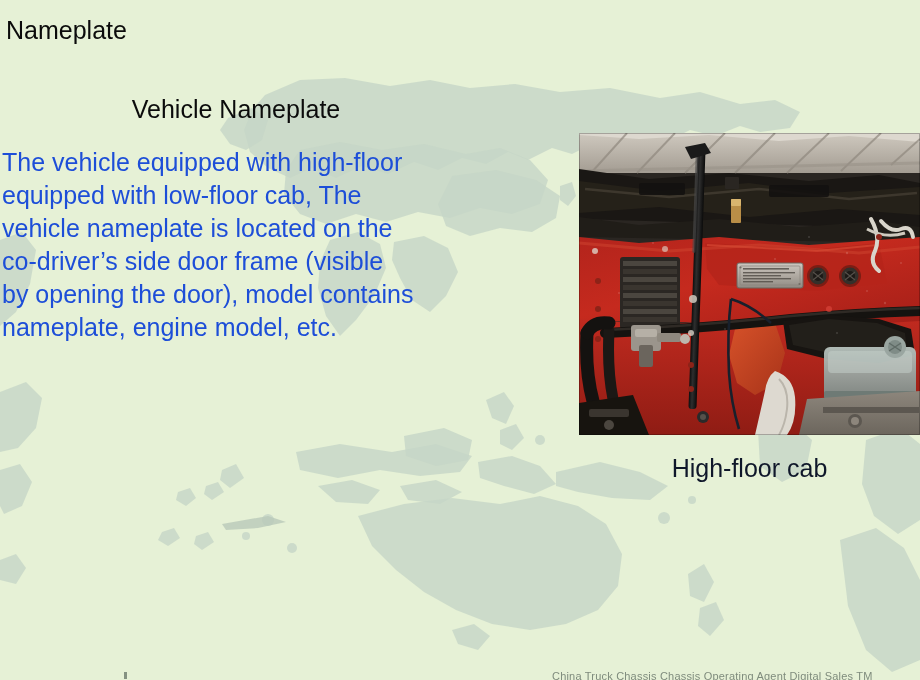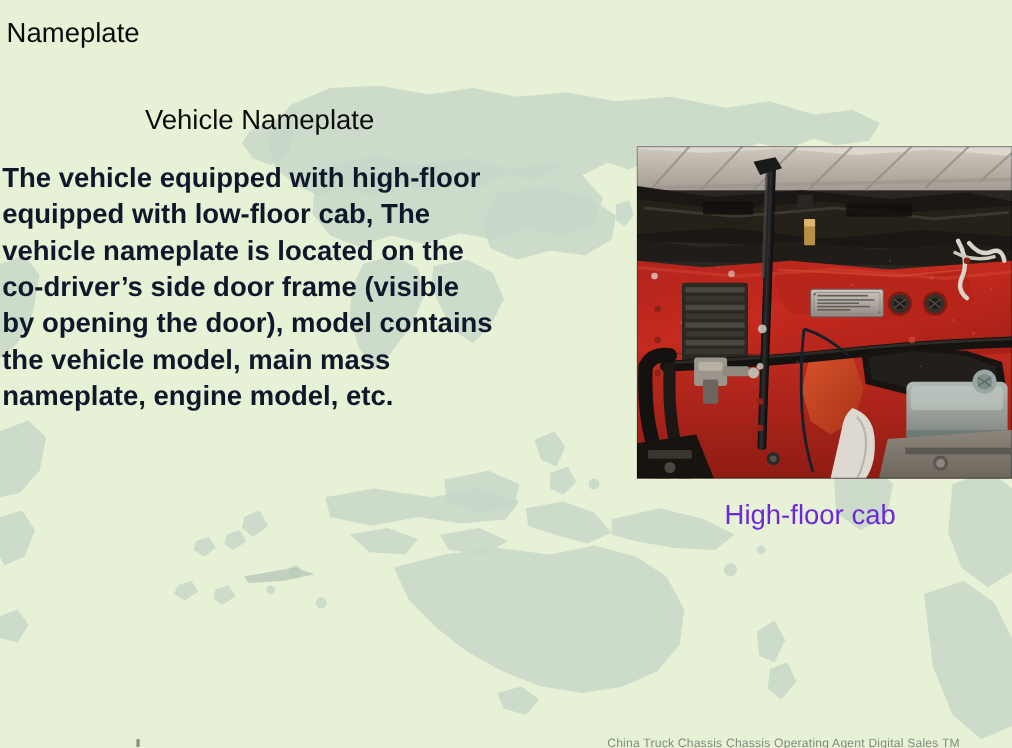--- a/index.html
+++ b/index.html
@@ -69,22 +69,22 @@
     font-weight: normal;
     white-space: nowrap;
     text-align: center;
   }
 
   .body-block {
     margin: 0;
     padding: 20px 0 0 2px;
     font-size: 25px;
     line-height: 33px;
-    color: #0f172a;
-    font-weight: bold;
+    color: #1d4ed8;
+    font-weight: normal;
   }
   .body-line {
     display: block;
     white-space: nowrap;
   }
 
   
   #photo-wrap {
     position: absolute;
     left: 579px;
@@ -93,27 +93,27 @@
     height: 302px;
     z-index: 4;
     overflow: hidden;
     background: #2b2622;
   }
   #photo-wrap svg { display: block; }
 
   
   #photo-caption {
     position: absolute;
-    left: 566px;
+    left: 579px;
     top: 452px;
     width: 341px;
     text-align: center;
     font-size: 25px;
     line-height: 32px;
-    color: #6d28d9;
+    color: #0f172a;
     z-index: 5;
     white-space: nowrap;
   }
 
   
   #footer-right {
     position: absolute;
     left: 552px;
     top: 670px;
     font-size: 11px;
@@ -210,21 +210,20 @@
     <div class="slide-title">Nameplate</div>
 
     <div class="slide-subtitle">Vehicle Nameplate</div>
 
     <div class="body-block">
       <span class="body-line">The vehicle equipped with high-floor</span>
       <span class="body-line">equipped with low-floor cab, The</span>
       <span class="body-line">vehicle nameplate is located on the</span>
       <span class="body-line">co-driver’s side door frame (visible</span>
       <span class="body-line">by opening the door), model contains</span>
-      <span class="body-line">the vehicle model, main mass</span>
       <span class="body-line">nameplate, engine model, etc.</span>
     </div>
   </div>
 
   <div id="photo-wrap">
     <svg width="341" height="302" viewBox="0 0 341 302" aria-hidden="true">
       <defs>
         <linearGradient id="gCeil" x1="0" y1="0" x2="0" y2="1">
           <stop offset="0%" stop-color="#cfc9bf"></stop>
           <stop offset="100%" stop-color="#a39c92"></stop>

